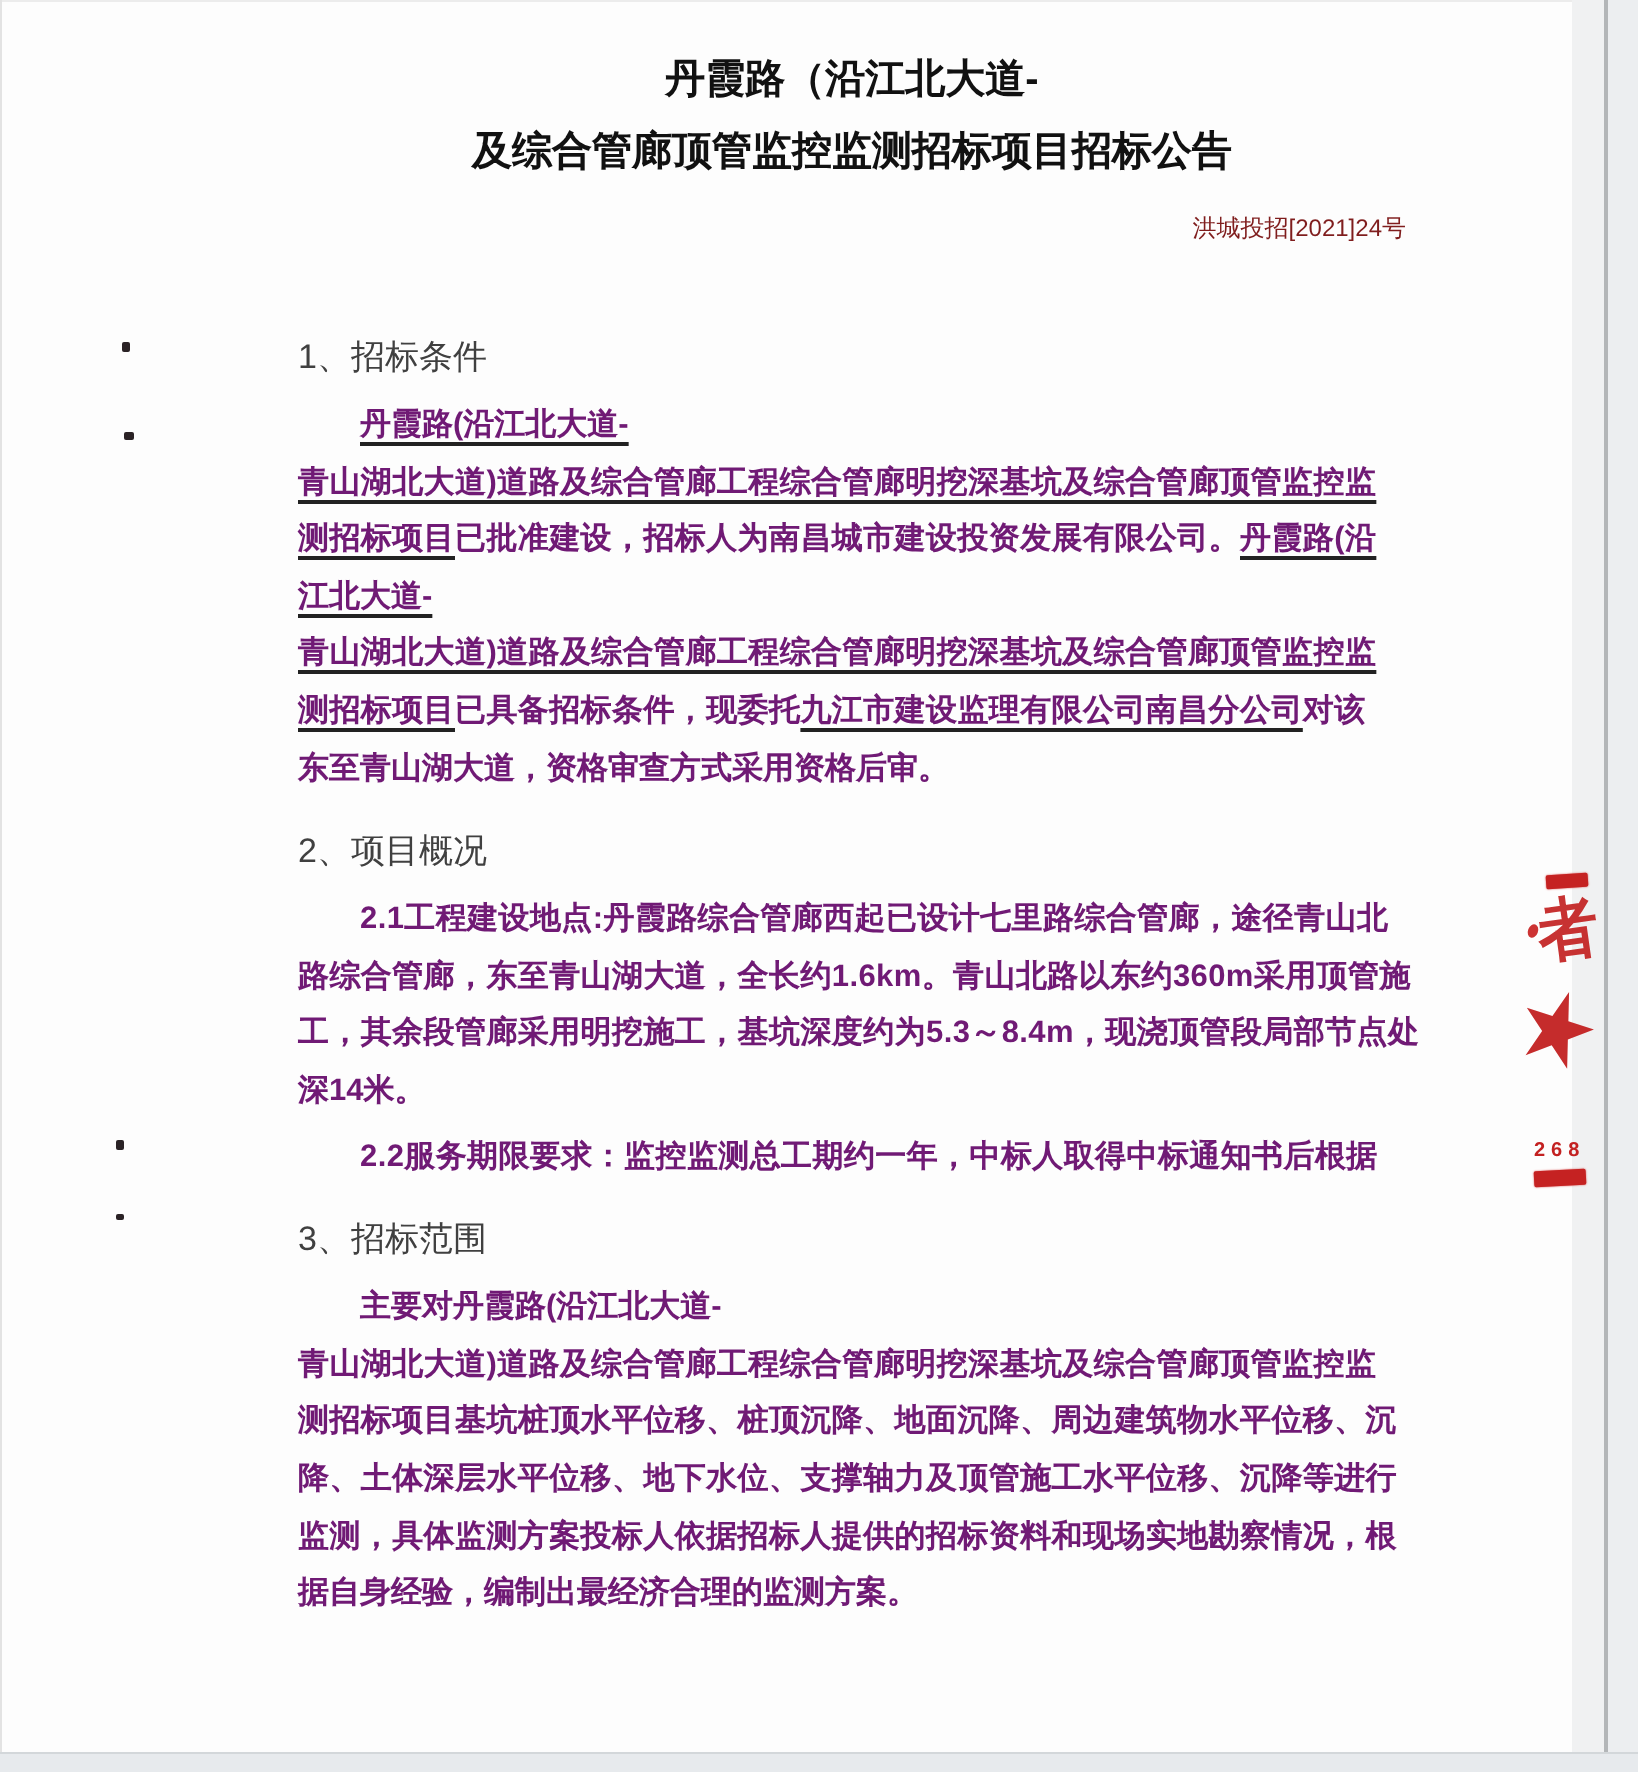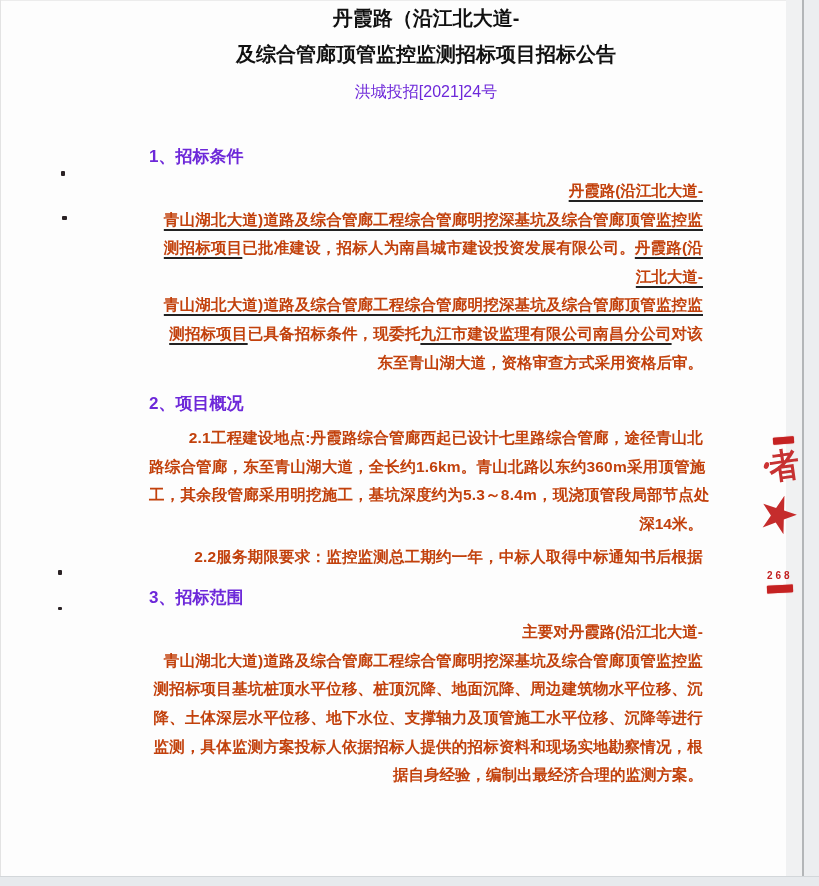--- a/index.html
+++ b/index.html
@@ -21,37 +21,37 @@
   }
   .footer-strip{
     position:absolute;left:0;bottom:0;width:819px;height:9px;
     background:#e7eaed;border-top:1px solid #d3d7da;
   }
   
   .doc{
     position:absolute;left:148px;top:0;width:554px;color:#161616;
   }
   .title-block{
-    text-align:center;
+    padding-top:22px;text-align:center;
     font-size:20px;font-weight:700;line-height:36px;color:#111;
   }
   .doc-number{
-    text-align:center;font-size:16px;font-weight:400;line-height:32px;
-    margin-top:4px;color:#6d28d9;
+    text-align:right;font-size:12px;font-weight:400;line-height:32px;
+    margin-top:4px;color:#7f1d1d;
   }
   .sec-heading{
-    font-size:17px;font-weight:700;line-height:26px;color:#6d28d9;
+    font-size:17px;font-weight:400;line-height:26px;color:#404040;
     margin:14px 0 7px 0;
   }
   .sec-heading.first{margin-top:36px;}
   .para{margin:0;}
   .para + .para{margin-top:4px;}
   .line{
     font-size:15.5px;font-weight:600;line-height:28.6px;
-    white-space:nowrap;color:#c2410c;text-align:right;
+    white-space:nowrap;color:#701a75;
   }
   .line.indent{padding-left:31px;}
   .line.fill{letter-spacing:0.2px;}
   .ul{
     text-decoration:underline;
     text-decoration-thickness:1.5px;
     text-underline-offset:4px;
     text-decoration-color:#222;
   }
   

